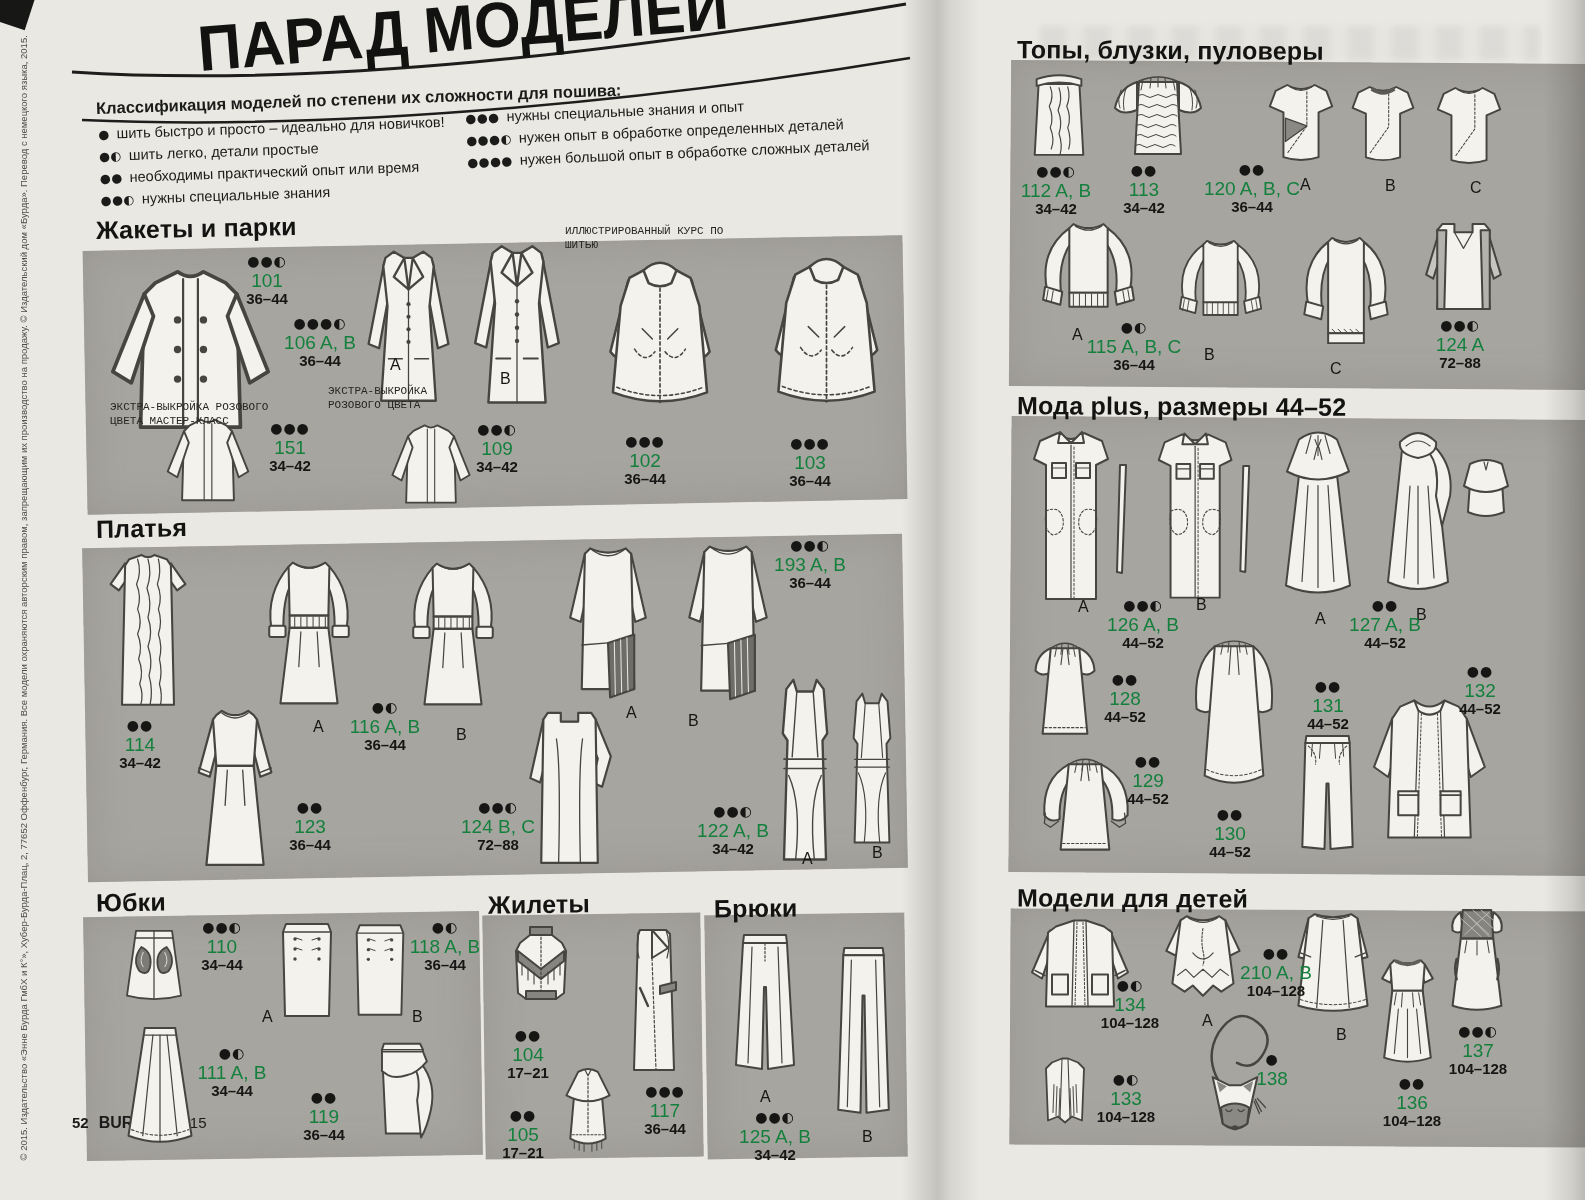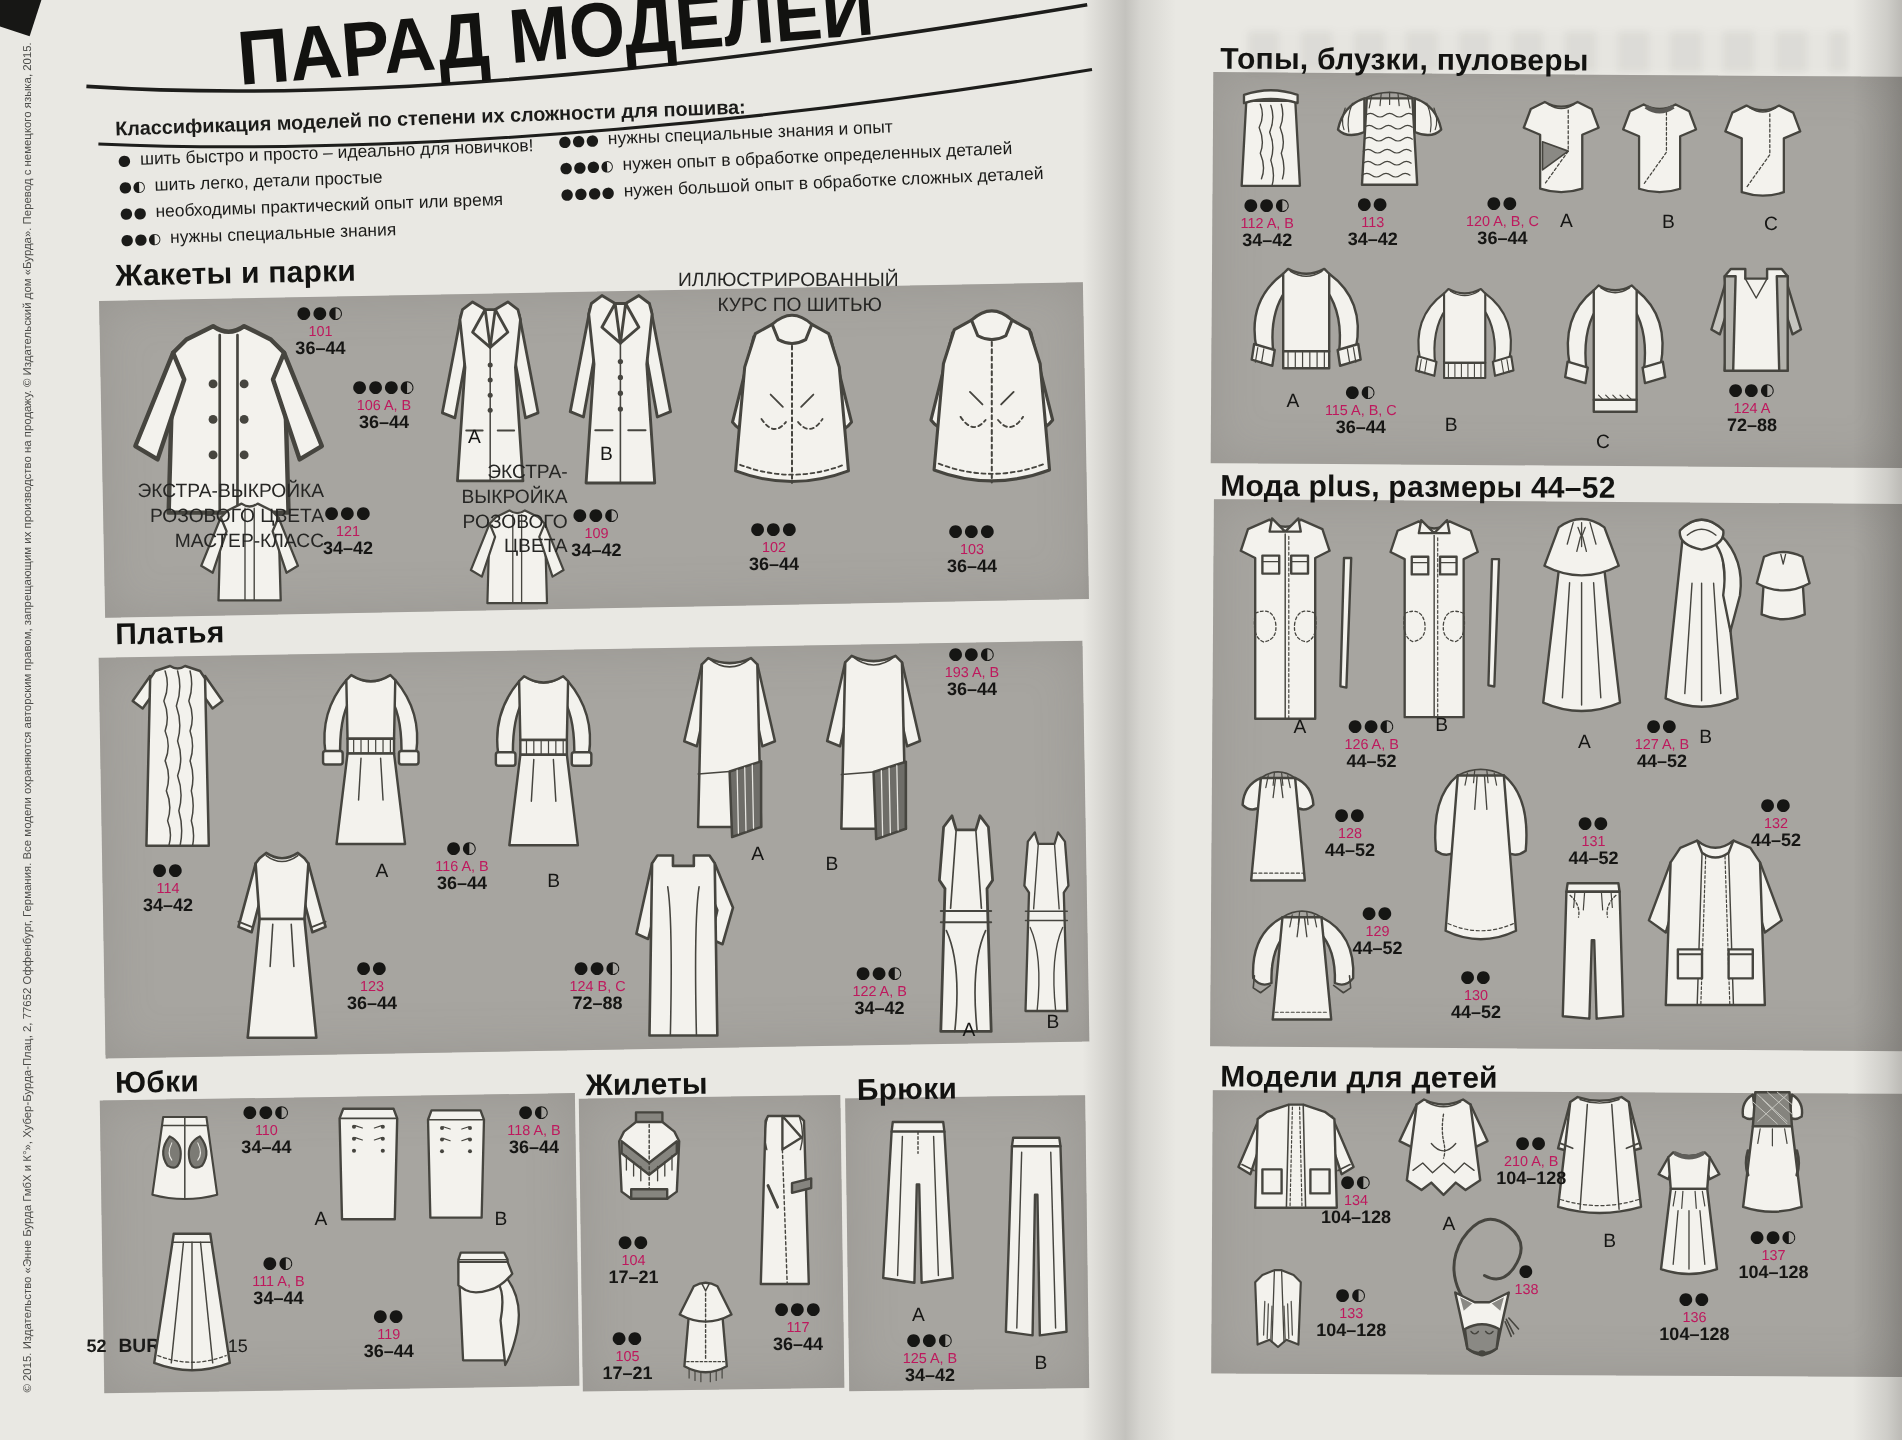--- a/index.html
+++ b/index.html
@@ -34,24 +34,24 @@
   #ghost-band{
     position:absolute;left:1040px;top:26px;width:500px;height:34px;
     background:repeating-linear-gradient(90deg,rgba(60,58,54,0.07) 0 26px,rgba(60,58,54,0.015) 26px 44px);
     filter:blur(3px);z-index:5;
   }
   .panel{position:absolute;background:#a7a5a0;box-shadow:inset 0 0 40px rgba(110,108,104,0.25);}
   .sec-title{position:absolute;font-weight:bold;font-size:25px;letter-spacing:0.2px;color:#131311;white-space:nowrap;z-index:10;}
   .fig{position:absolute;z-index:11;}
   .lbl{position:absolute;text-align:center;line-height:1.12;z-index:12;}
   .lbl .dots{font-family:"DejaVu Sans",sans-serif;font-size:14px;letter-spacing:1px;color:#161614;}
-  .lbl .code{font-size:12px;color:#be185d;}
+  .lbl .code{font-size:19px;color:#15803d;}
   .lbl .size{font-size:15px;font-weight:bold;color:#161614;}
   .ltr{position:absolute;font-size:16px;color:#161614;z-index:12;}
-  .cap{position:absolute;text-align:right;font-size:16px;line-height:1.3;color:#26262 4;color:#262624;z-index:12;}
+  .cap{position:absolute;text-align:left;font-size:11px;line-height:1.3;color:#26262 4;color:#262624;z-index:12;font-family:Liberation Mono, monospace;}
   #masthead-title{
     position:absolute;left:138px;top:12px;
     font-size:64px;font-weight:bold;letter-spacing:0px;color:#121210;
     transform:rotate(-4.6deg) scaleX(0.94);transform-origin:left center;white-space:nowrap;z-index:10;
   }
   #masthead-sub{
     position:absolute;left:36px;top:99px;font-size:16.5px;font-weight:bold;
     transform:rotate(-2deg);transform-origin:left center;white-space:nowrap;z-index:10;
   }
   .legend-col{position:absolute;z-index:10;}
@@ -578,21 +578,21 @@
       <div class="code">106 A, B</div>
       <div class="size">36–44</div>
     </div>
     <div class="cap" style="left:268px;top:384px;width:145px;">ЭКСТРА-ВЫКРОЙКА РОЗОВОГО ЦВЕТА</div>
 
     <svg class="fig" style="left:58px;top:412px;width:180px;height:96px;">
         <use href="#sym-jktBase"></use>
       </svg>
     <div class="lbl" style="left:170px;top:421px;width:120px;">
       <div class="dots">●●●</div>
-      <div class="code">121</div>
+      <div class="code">151</div>
       <div class="size">34–42</div>
     </div>
 
     <svg class="fig" style="left:296px;top:418px;width:150px;height:92px;">
         <use href="#sym-jktBase"></use>
       </svg>
     <div class="lbl" style="left:377px;top:422px;width:120px;">
       <div class="dots">●●◐</div>
       <div class="code">109</div>
       <div class="size">34–42</div>

